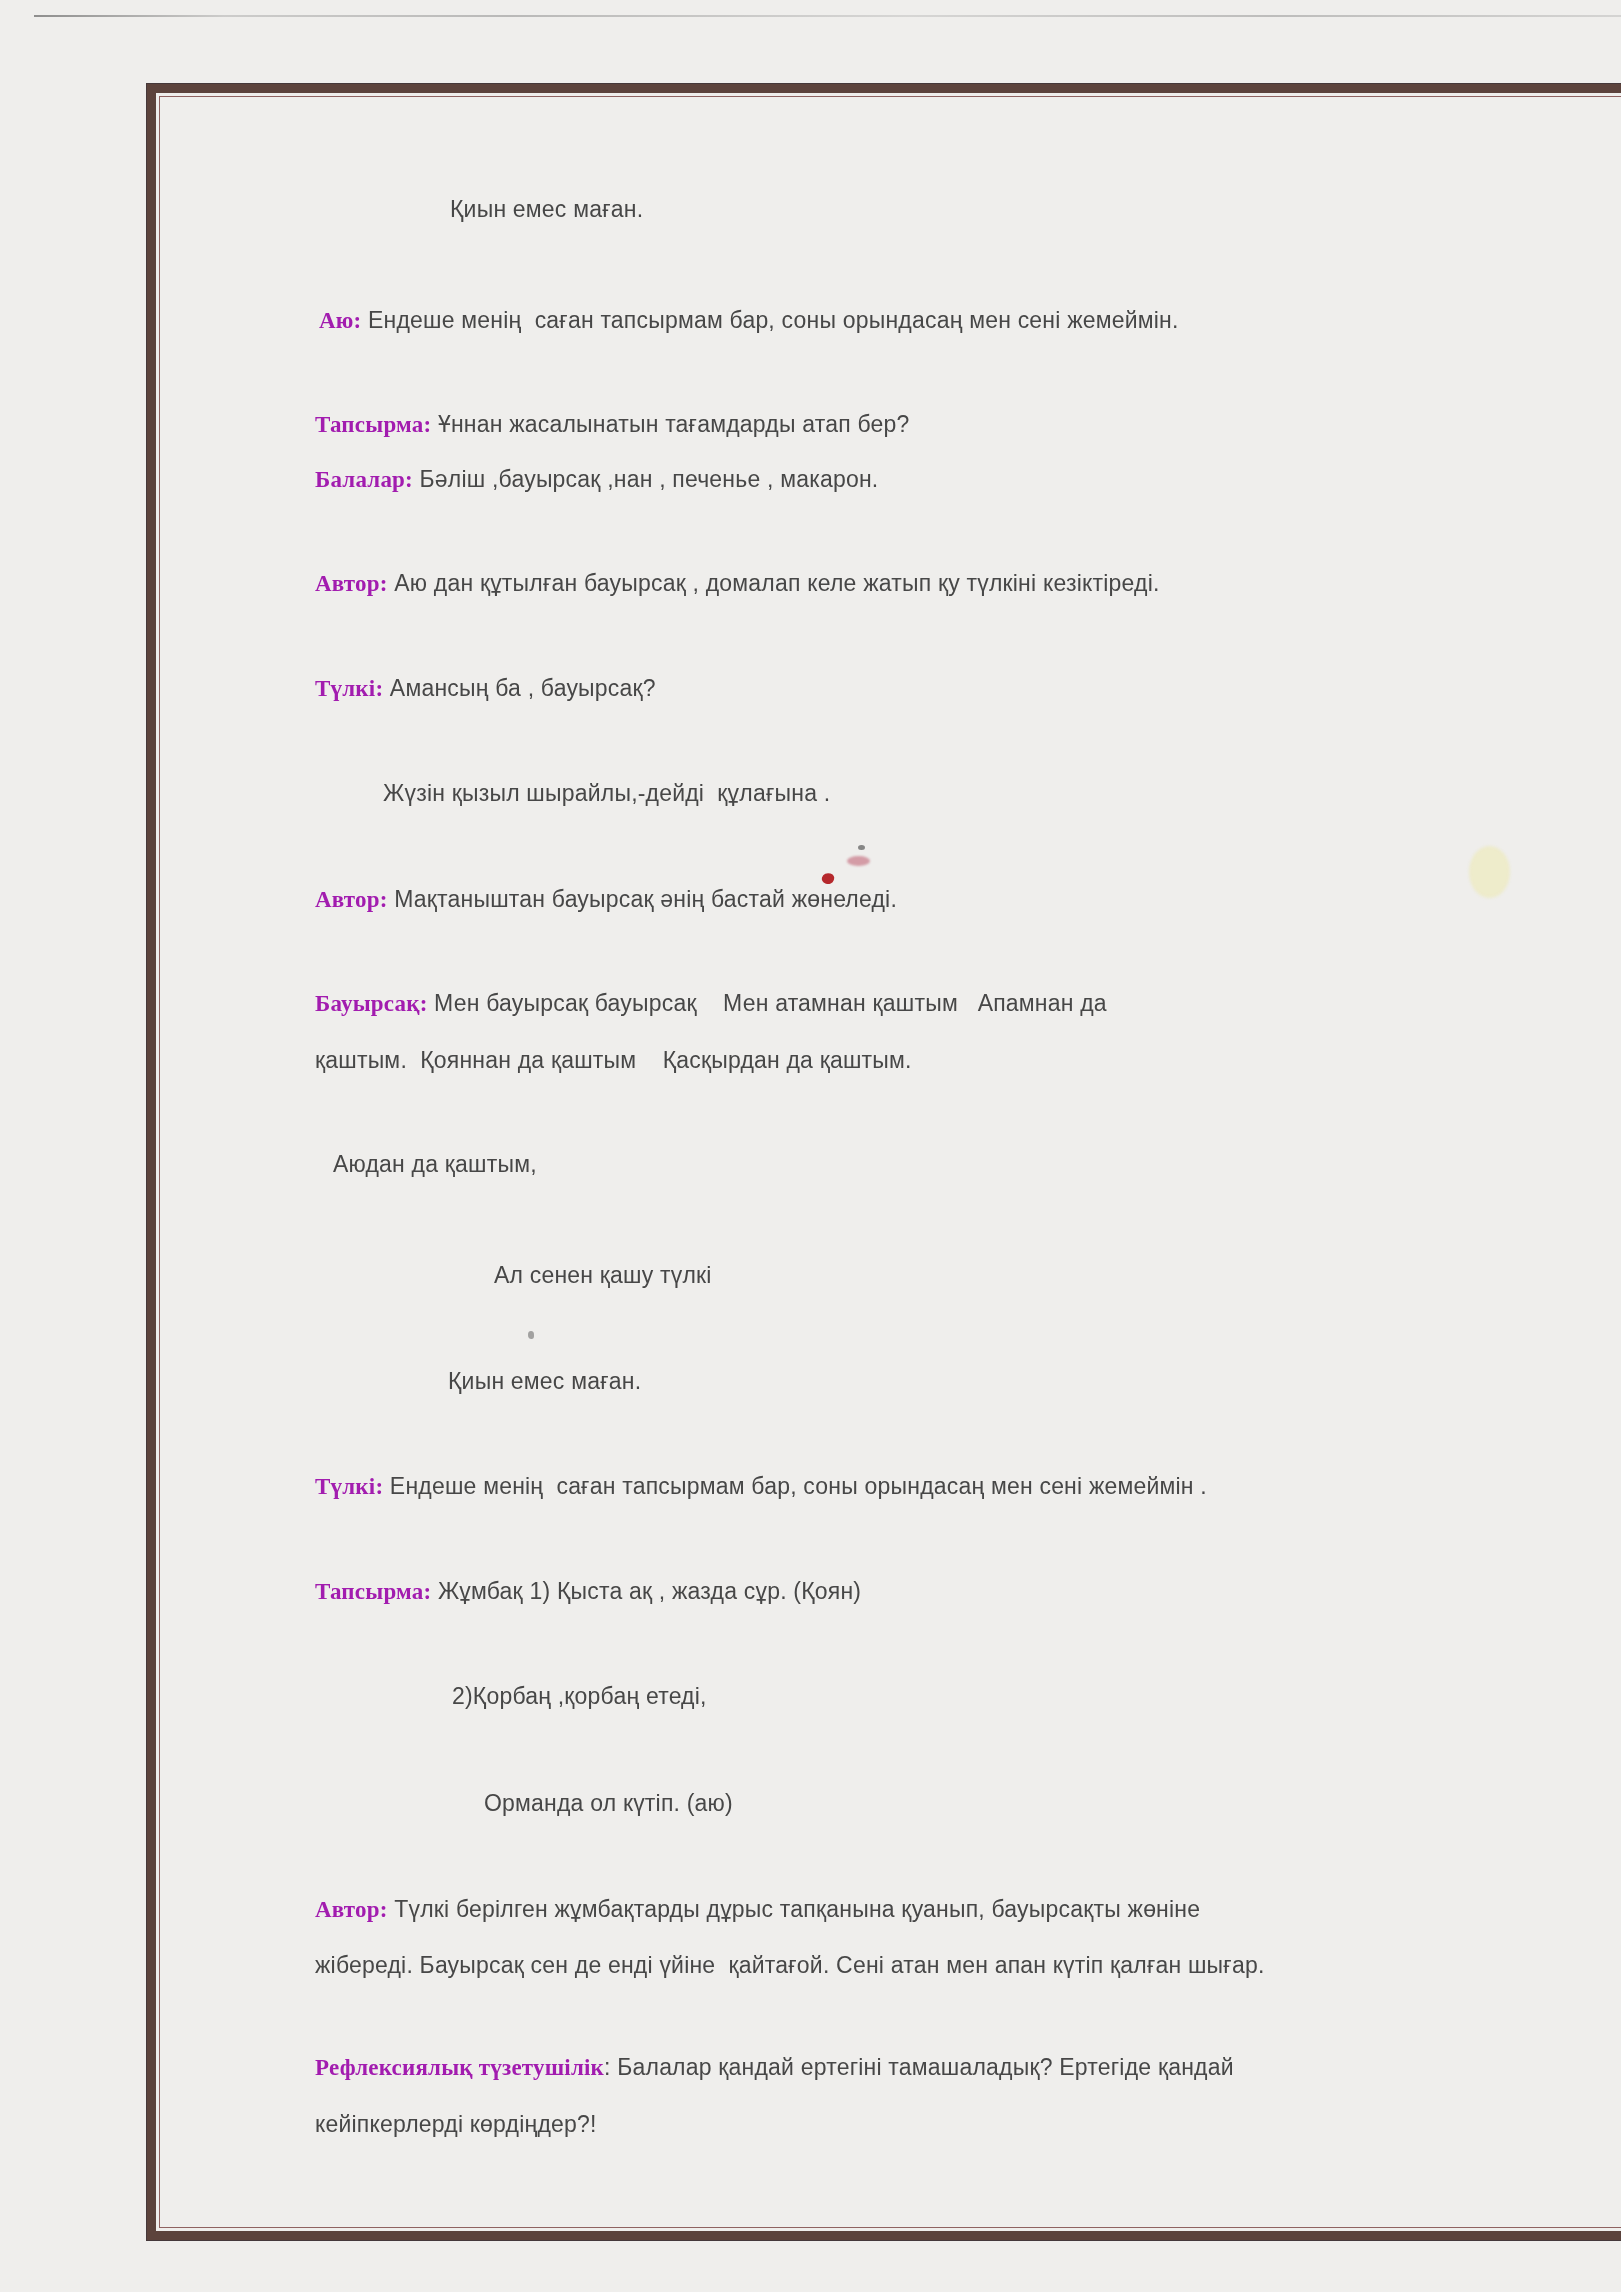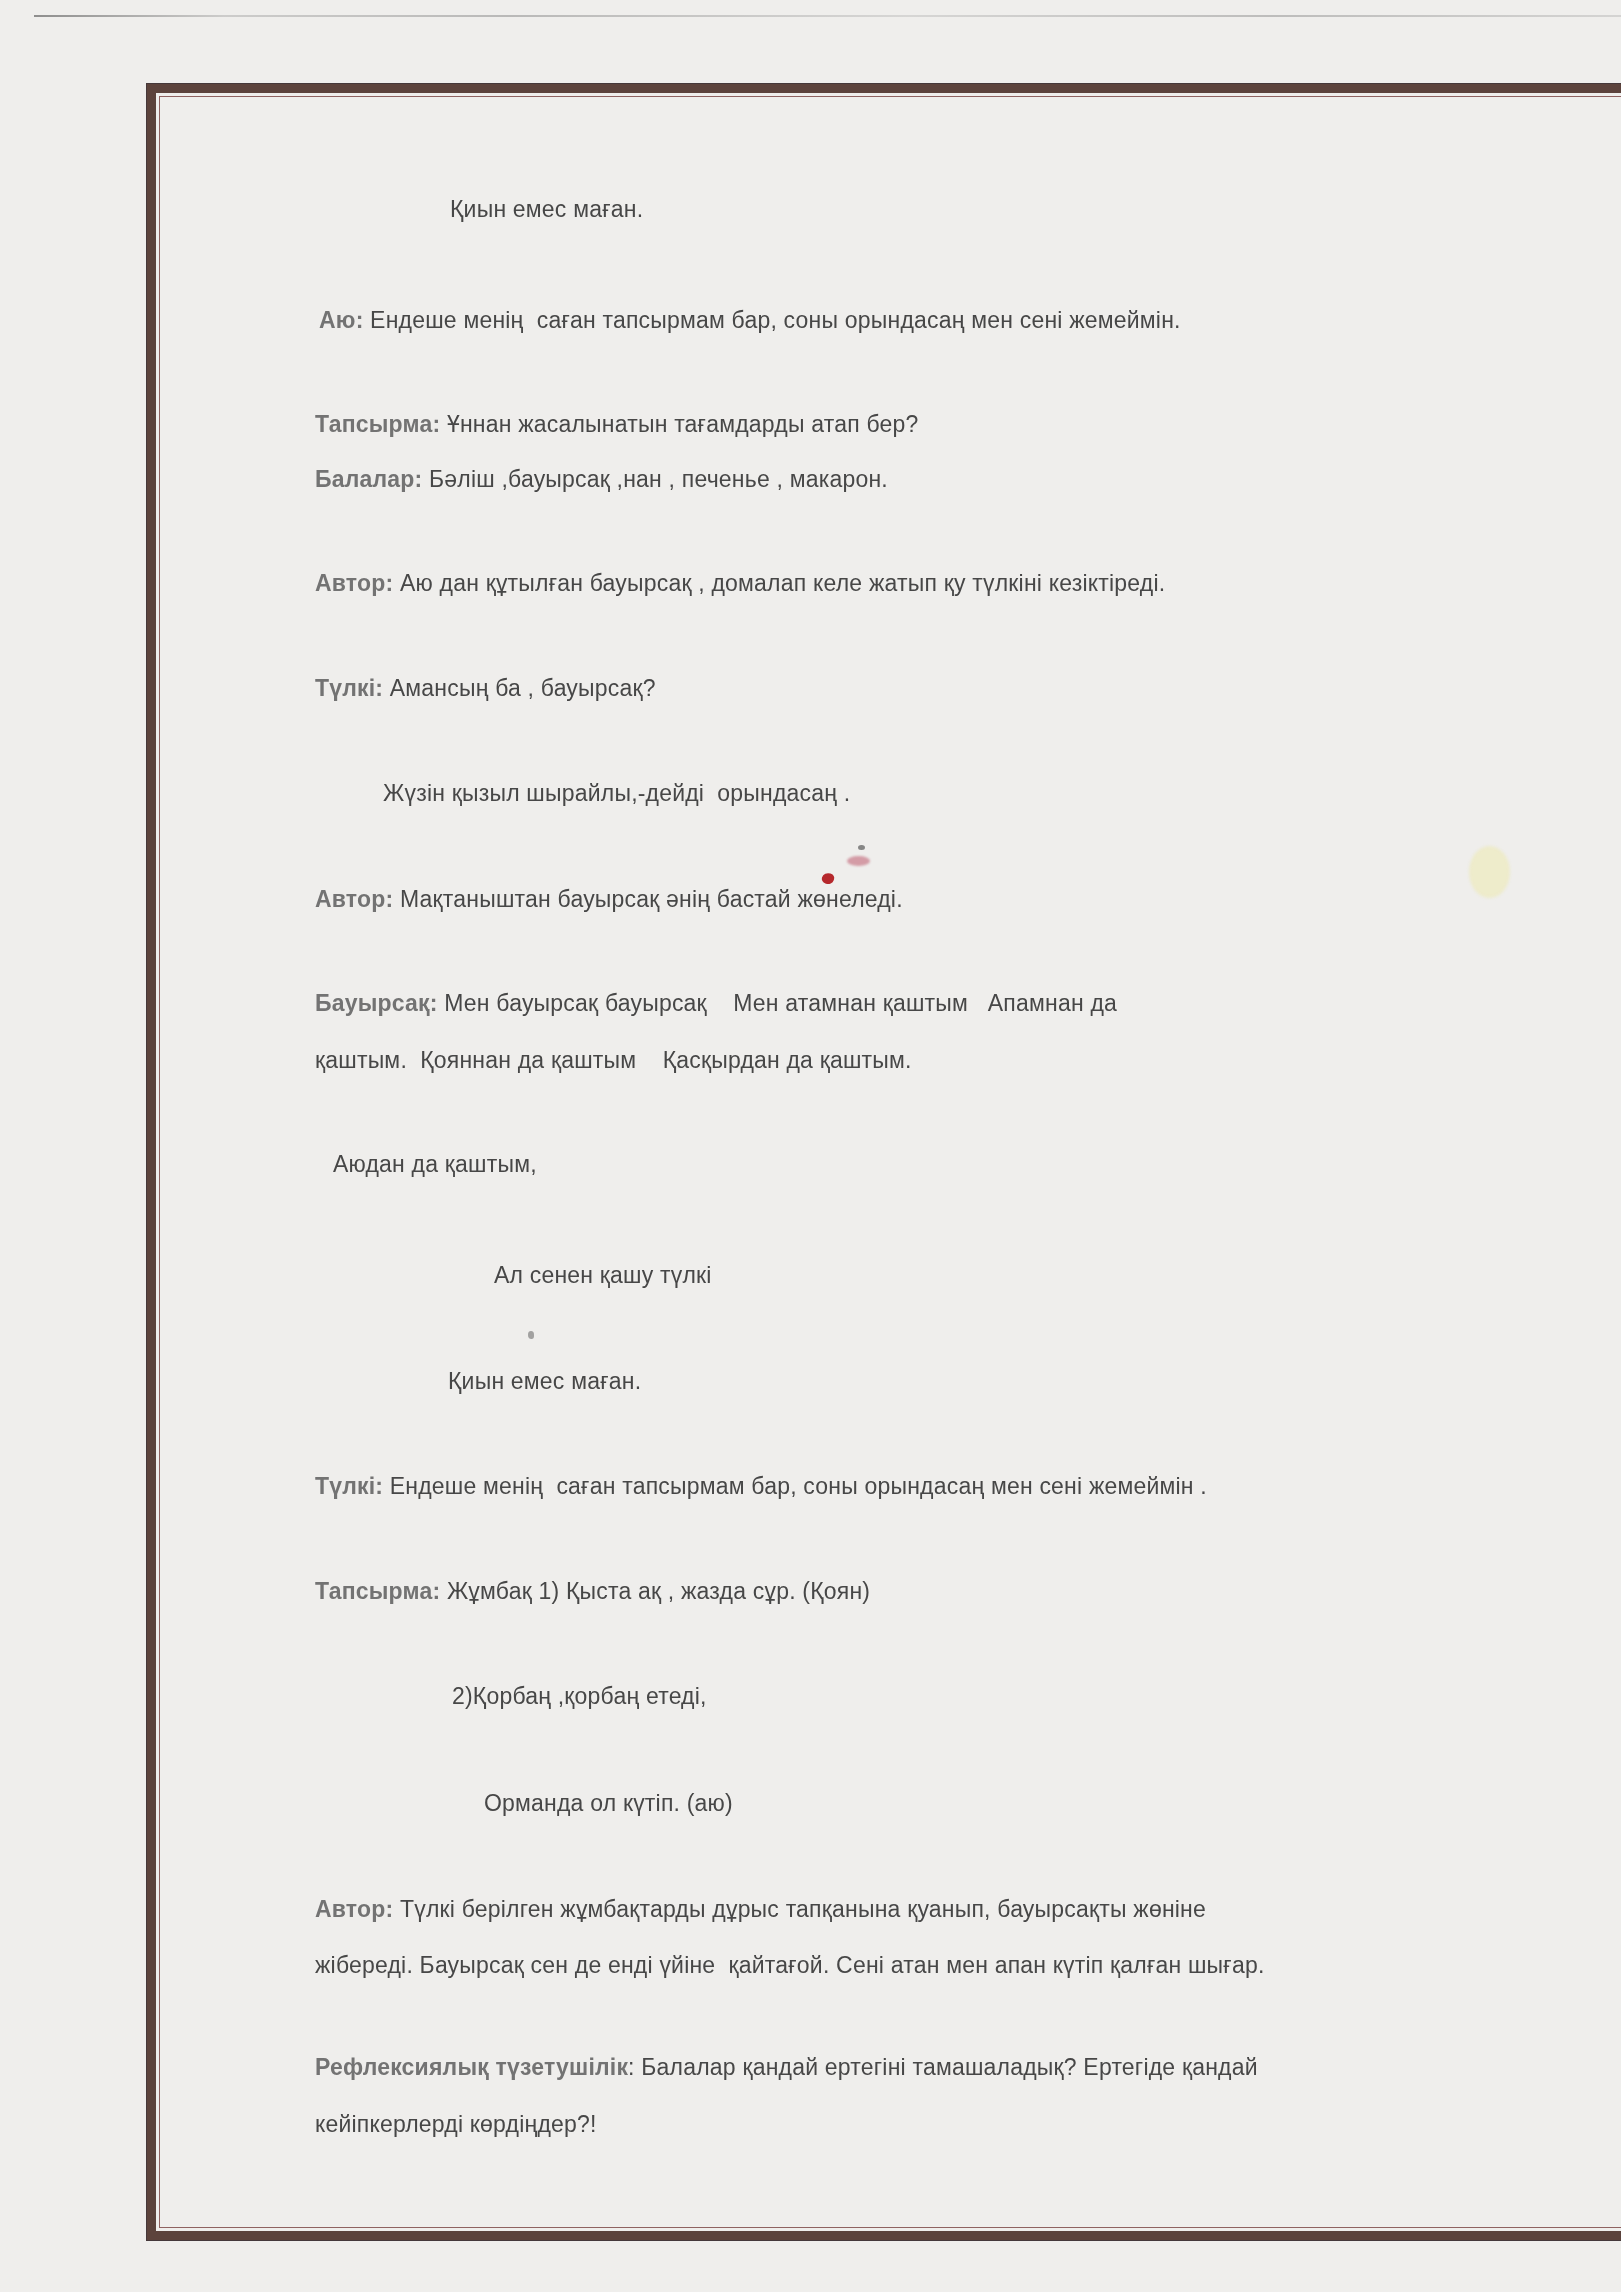--- a/index.html
+++ b/index.html
@@ -49,21 +49,21 @@
   }
   
   .line {
     position: absolute;
     white-space: pre;
     font-size: 23px;
     line-height: 38px;
     color: #474747;
     letter-spacing: 0.2px;
   }
-  .line .lbl { font-weight: 700; color: #737373; }
+  .line .lbl { font-weight: 700; color: #a21caf; font-family: Liberation Serif, serif; }
   
   .speck-red {
     position: absolute;
     top: 873px; left: 822px;
     width: 11.6px; height: 10.7px;
     background: #b5282c;
     border-radius: 60% 40% 55% 45%;
     transform: rotate(18deg);
   }
   .smudge-pink {
@@ -117,21 +117,21 @@
   <div class="line" style="top:301px;left:319px"><span class="lbl">Аю:</span><span> Ендеше менің  саған тапсырмам бар, соны орындасаң мен сені жемеймін.</span></div>
 
   <div class="line" style="top:405px;left:315px"><span class="lbl">Тапсырма:</span><span> Ұннан жасалынатын тағамдарды атап бер?</span></div>
 
   <div class="line" style="top:564px;left:315px"><span class="lbl">Автор:</span><span> Аю дан құтылған бауырсақ , домалап келе жатып қу түлкіні кезіктіреді.</span></div>
 
   <div class="line" style="top:460px;left:315px"><span class="lbl">Балалар:</span><span> Бәліш ,бауырсақ ,нан , печенье , макарон.</span></div>
 
   <div class="line" style="top:669px;left:315px"><span class="lbl">Түлкі:</span><span> Амансың ба , бауырсақ?</span></div>
 
-  <div class="line" style="top:774px;left:383px"><span class="lbl"></span><span>Жүзін қызыл шырайлы,-дейді  орындасаң .</span></div>
+  <div class="line" style="top:774px;left:383px"><span class="lbl"></span><span>Жүзін қызыл шырайлы,-дейді  құлағына .</span></div>
 
   <div class="line" style="top:880px;left:315px"><span class="lbl">Автор:</span><span> Мақтаныштан бауырсақ әнің бастай жөнеледі.</span></div>
 
   <div class="line" style="top:984px;left:315px"><span class="lbl">Бауырсақ:</span><span> Мен бауырсақ бауырсақ    Мен атамнан қаштым   Апамнан да</span></div>
 
   <div class="line" style="top:1041px;left:315px"><span class="lbl"></span><span>қаштым.  Қояннан да қаштым    Қасқырдан да қаштым.</span></div>
 
   <div class="line" style="top:1145px;left:333px"><span class="lbl"></span><span>Аюдан да қаштым,</span></div>
 
   <div class="line" style="top:1256px;left:494px"><span class="lbl"></span><span>Ал сенен қашу түлкі</span></div>

